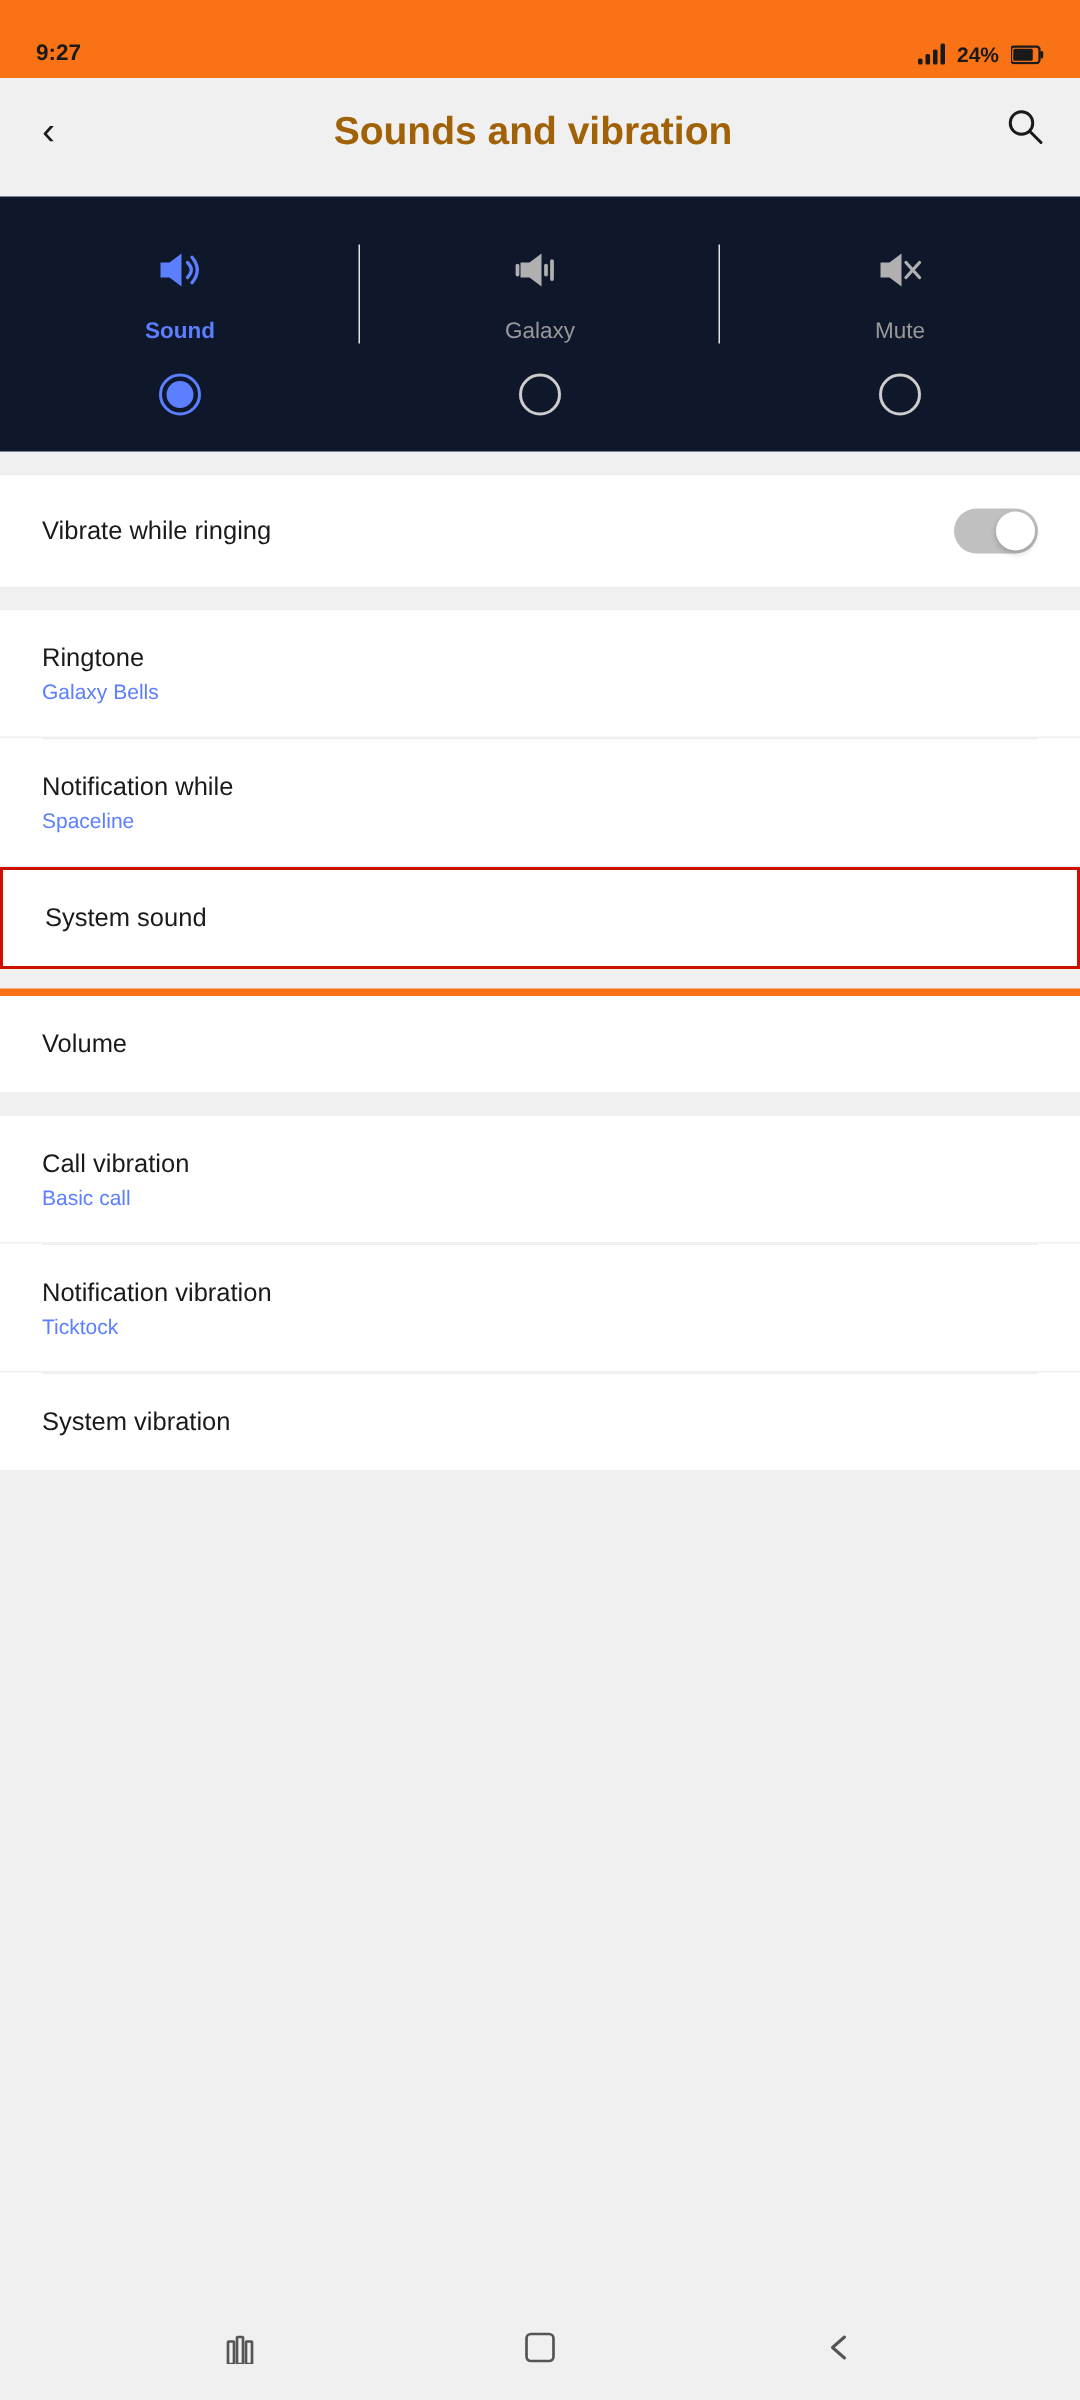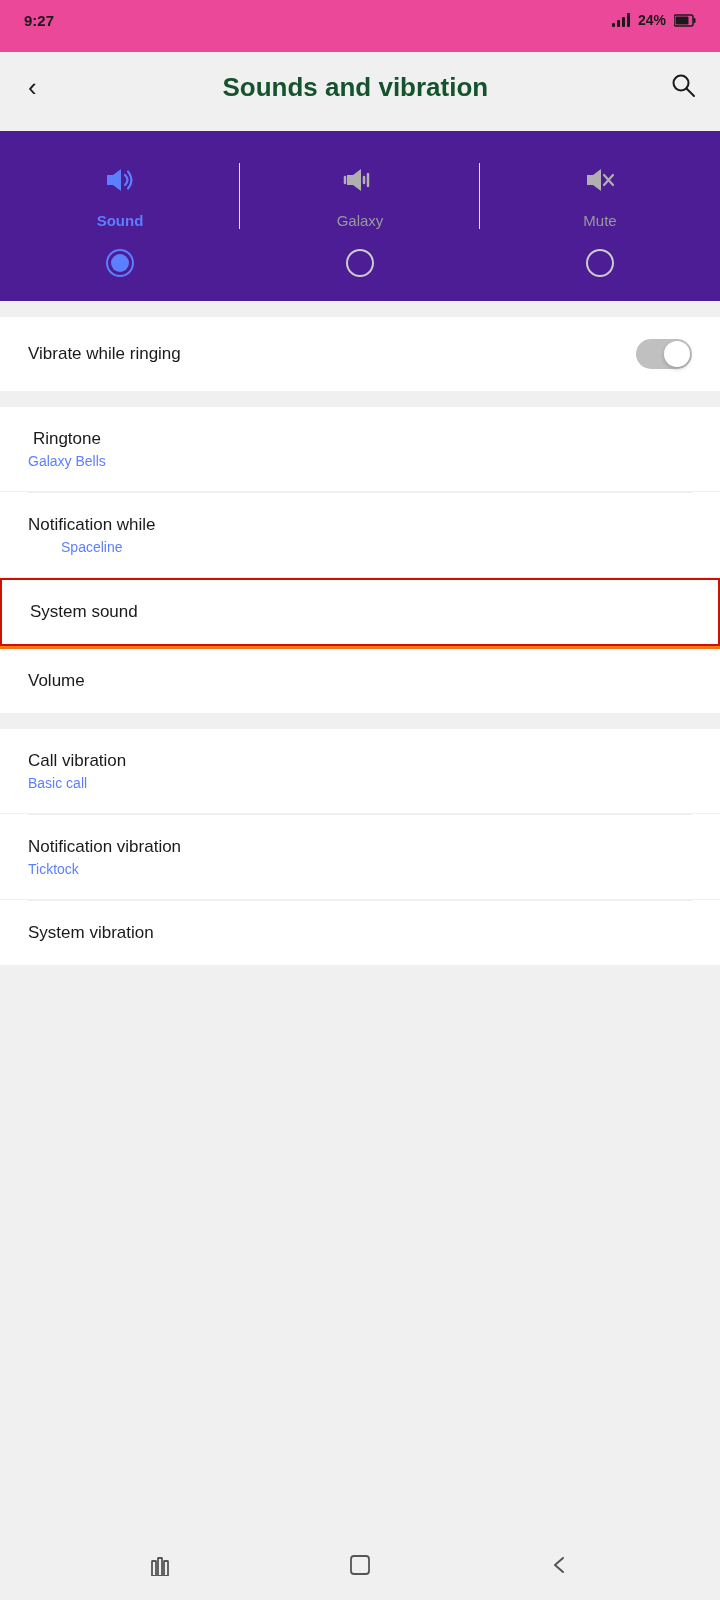--- a/index.html
+++ b/index.html
@@ -9,23 +9,23 @@
       min-height: 1600px;
       background: #f0f0f0;
       font-family: 'Segoe UI', Arial, sans-serif;
       color: #1a1a1a;
     }
 
     
     .status-bar {
       display: flex;
       justify-content: space-between;
-      align-items: flex-start;
+      align-items: flex-end;
       padding: 12px 24px 8px;
-      background: #ec4899;
+      background: #f97316;
       height: 52px;
     }
     .status-left {
       font-size: 15px;
       font-weight: 600;
       color: #1a1a1a;
     }
     .status-right {
       display: flex;
       align-items: center;
@@ -50,37 +50,37 @@
     .header {
       display: flex;
       align-items: center;
       justify-content: space-between;
       padding: 16px 24px;
       background: #f0f0f0;
     }
     .header-title {
       font-size: 26px;
       font-weight: 700;
-      color: #14532d;
+      color: #a16207;
     }
     .header-icon {
       font-size: 24px;
       color: #1a1a1a;
       cursor: pointer;
     }
     .back-btn {
       font-size: 26px;
       color: #1a1a1a;
       cursor: pointer;
       padding: 4px;
     }
 
     
     .sound-mode-container {
-      background: #4c1d95;
+      background: #0f172a;
       margin: 8px 0 0;
       padding: 16px 0 8px;
       text-align: center;
     }
     .sound-mode-row {
       display: flex;
       justify-content: space-around;
       align-items: flex-start;
       padding: 8px 0 4px;
     }
@@ -337,21 +337,21 @@
   <div class="settings-row">
     <div class="settings-row-text">
       <span class="settings-row-title">Vibrate while ringing</span>
     </div>
     <div class="toggle">
       <div class="toggle-knob"></div>
     </div>
   </div>
 </div>
 
-<div class="settings-section" style="text-align:center;">
+<div class="settings-section" style="">
   <div class="settings-row">
     <div class="settings-row-text">
       <span class="settings-row-title">Ringtone</span>
       <span class="settings-row-subtitle">Galaxy Bells</span>
     </div>
   </div>
 
   <div class="section-divider"></div>
 
   <div class="settings-row">
@@ -361,21 +361,21 @@
     </div>
   </div>
 
   <div class="settings-row highlighted" style="border: 2.5px solid #cc1100;">
     <div class="settings-row-text">
       <span class="settings-row-title">System sound</span>
     </div>
   </div>
 </div>
 
-<div class="settings-section" style="margin-top:0; border-top:3px solid #f97316;">
+<div class="settings-section" style="margin-top:13px; border-top:5px solid #f97316;">
   <div class="settings-row">
     <span class="settings-row-title">Volume</span>
   </div>
 </div>
 
 <div class="settings-section" style="margin-top:16px;border-radius:32px;">
   <div class="settings-row">
     <div class="settings-row-text">
       <span class="settings-row-title">Call vibration</span>
       <span class="settings-row-subtitle">Basic call</span>

